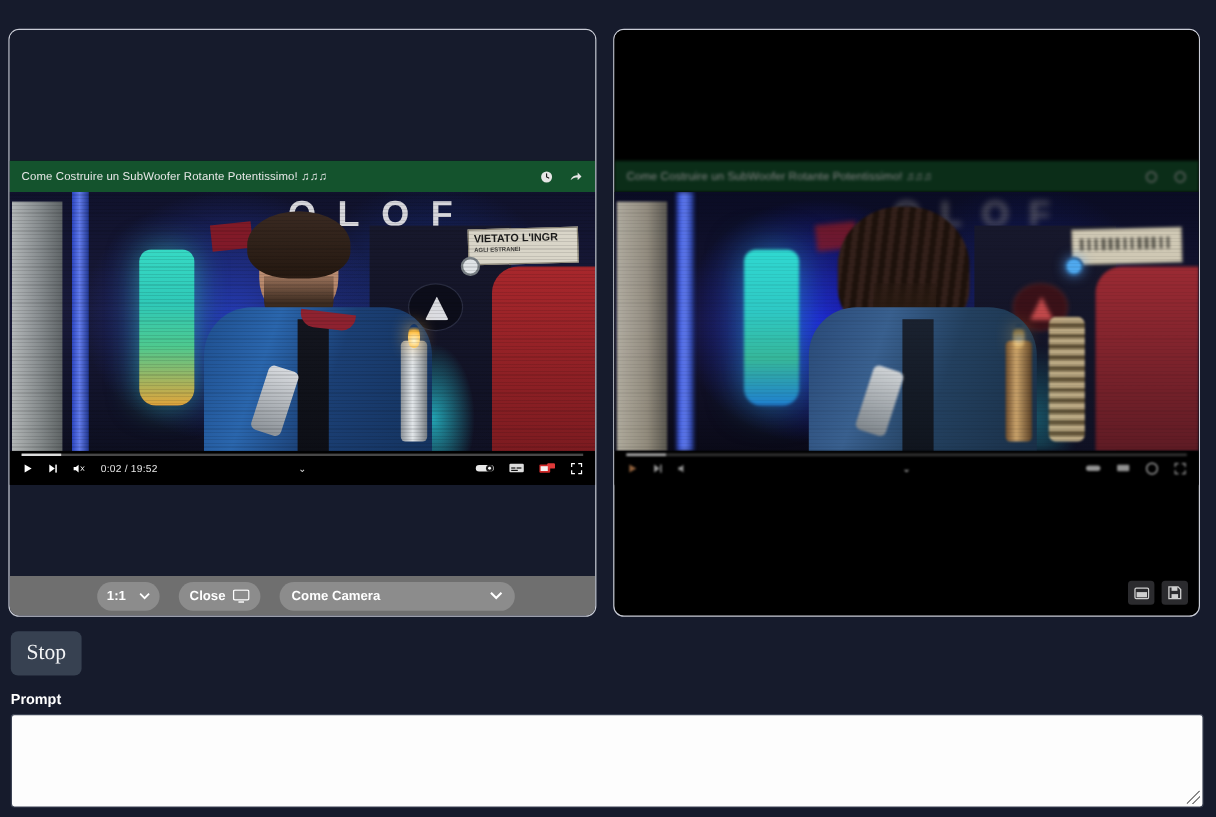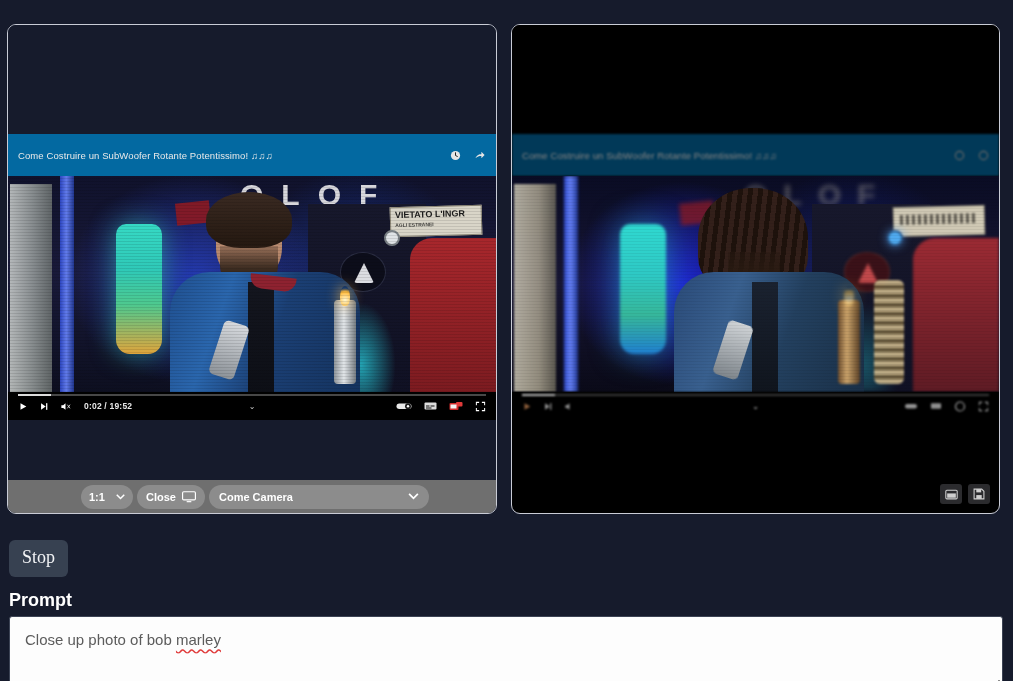--- a/index.html
+++ b/index.html
@@ -29,25 +29,25 @@
   .panel.left  { width: 490px; height: 490px; background: #161b2c; }
   .panel.right { width: 489px; height: 490px; background: #000; }
 
   
   .screenshare-top { width: 100%; background: #161b2c; }
   .panel.right .screenshare-top { background: #000; }
 
   .video-wrap { position: relative; width: 100%; background: #000; }
 
   .video-titlebar {
-    height: 42px;
+    height: 26px;
     display: flex;
     align-items: center;
     padding: 0 10px;
-    background: #0369a1;
+    background: #14532d;
     color: #e9e9e9;
     font-size: 9.5px;
     letter-spacing: .1px;
   }
   .video-titlebar .vt-text { flex: 1; white-space: nowrap; overflow: hidden; }
   .video-titlebar .vt-icons { display: flex; gap: 13px; align-items: center; }
 
   
   .frame {
     position: relative;
@@ -279,63 +279,63 @@
   .progress {
     position: absolute; left: 10px; right: 10px; top: 2px; height: 2px;
     background: rgba(255,255,255,.28);
   }
   .progress .buf { position: absolute; left: 0; top: 0; height: 100%; width: 7%; background: #dcdcdc; }
   .panel.right .progress { background: rgba(255,255,255,.22); }
   .panel.right .progress .buf { background: #b9b9b9; }
 
   .ctrl-left { display: flex; align-items: center; gap: 11px; }
   .ctrl-right { display: flex; align-items: center; gap: 12px; margin-left: auto; }
-  .time { color: #e8e8e8; font-size: 8.5px; margin-left: 2px; letter-spacing: .2px; font-weight: bold; }
+  .time { color: #e8e8e8; font-size: 8.5px; margin-left: 2px; letter-spacing: .2px; }
   .ctrl-mid {
     position: absolute; left: 0; right: 0; text-align: center;
     color: #cfcfcf; font-size: 8px; pointer-events: none;
   }
   .panel.right .ctrlbar { filter: blur(1.1px); }
   .panel.right .time { color: transparent; }
 
   .ic { display: inline-flex; align-items: center; justify-content: center; }
 
   
   .snapbar {
     position: absolute; left: 0; right: 0; bottom: 0; height: 33px;
     background: #6f6f6f; display: flex; align-items: center;
-    padding: 0 7px; gap: 4px;
+    padding: 0 7px; gap: 16px;
   }
   .sb-pill {
     height: 24px; background: #8c8c8c; border-radius: 12px;
     display: flex; align-items: center; color: #fff;
     font-size: 11px; font-weight: 700;
   }
   .sb-ratio { width: 52px; padding: 0 8px; justify-content: space-between; margin-left: 66px; }
   .sb-share { padding: 0 9px; gap: 6px; }
   .sb-cam { flex: 1; padding: 0 10px; justify-content: space-between; margin-right: 60px; }
 
   
   .rb-icons {
     position: absolute; right: 9px; bottom: 9px; display: flex; gap: 6px;
   }
   .rb-btn {
     width: 22px; height: 20px; border-radius: 3px; background: #2b2b2e;
     display: flex; align-items: center; justify-content: center;
   }
 
   
-  .stop-row { padding: 26px 0 0 9px; }
+  .stop-row { padding: 12px 0 0 9px; }
   .stop-btn {
     background: #374151; color: #f3f4f6; border: none; border-radius: 6px;
     font-size: 18px; font-family: "Liberation Serif", serif;
     padding: 7px 13px 9px; cursor: pointer;
   }
   .prompt-label {
-    color: #ffffff; font-size: 18px; font-weight: 700;
+    color: #ffffff; font-size: 12px; font-weight: 700;
     padding: 13px 0 5px 9px;
   }
   .prompt-box {
     margin: 0 10px 0 9px; height: 78px;
     background: #fdfdfd; border: 1px solid #3c4354; border-radius: 3px;
     position: relative;
   }
   .prompt-text {
     padding: 14px 0 0 15px; font-size: 15px; color: #5c5c5c;
     font-family: "Liberation Sans", sans-serif;
@@ -608,17 +608,14 @@
   </div>
 </div>
 
 <div class="stop-row">
   <button class="stop-btn">Stop</button>
 </div>
 
 <div class="prompt-label">Prompt</div>
 
 <div class="prompt-box">
-  <div class="prompt-text">
-    <span>Close up photo of bob </span><span class="spell">marley</span>
-  </div>
   <div class="resize-grip"></div>
 </div>
 
 </body></html>

